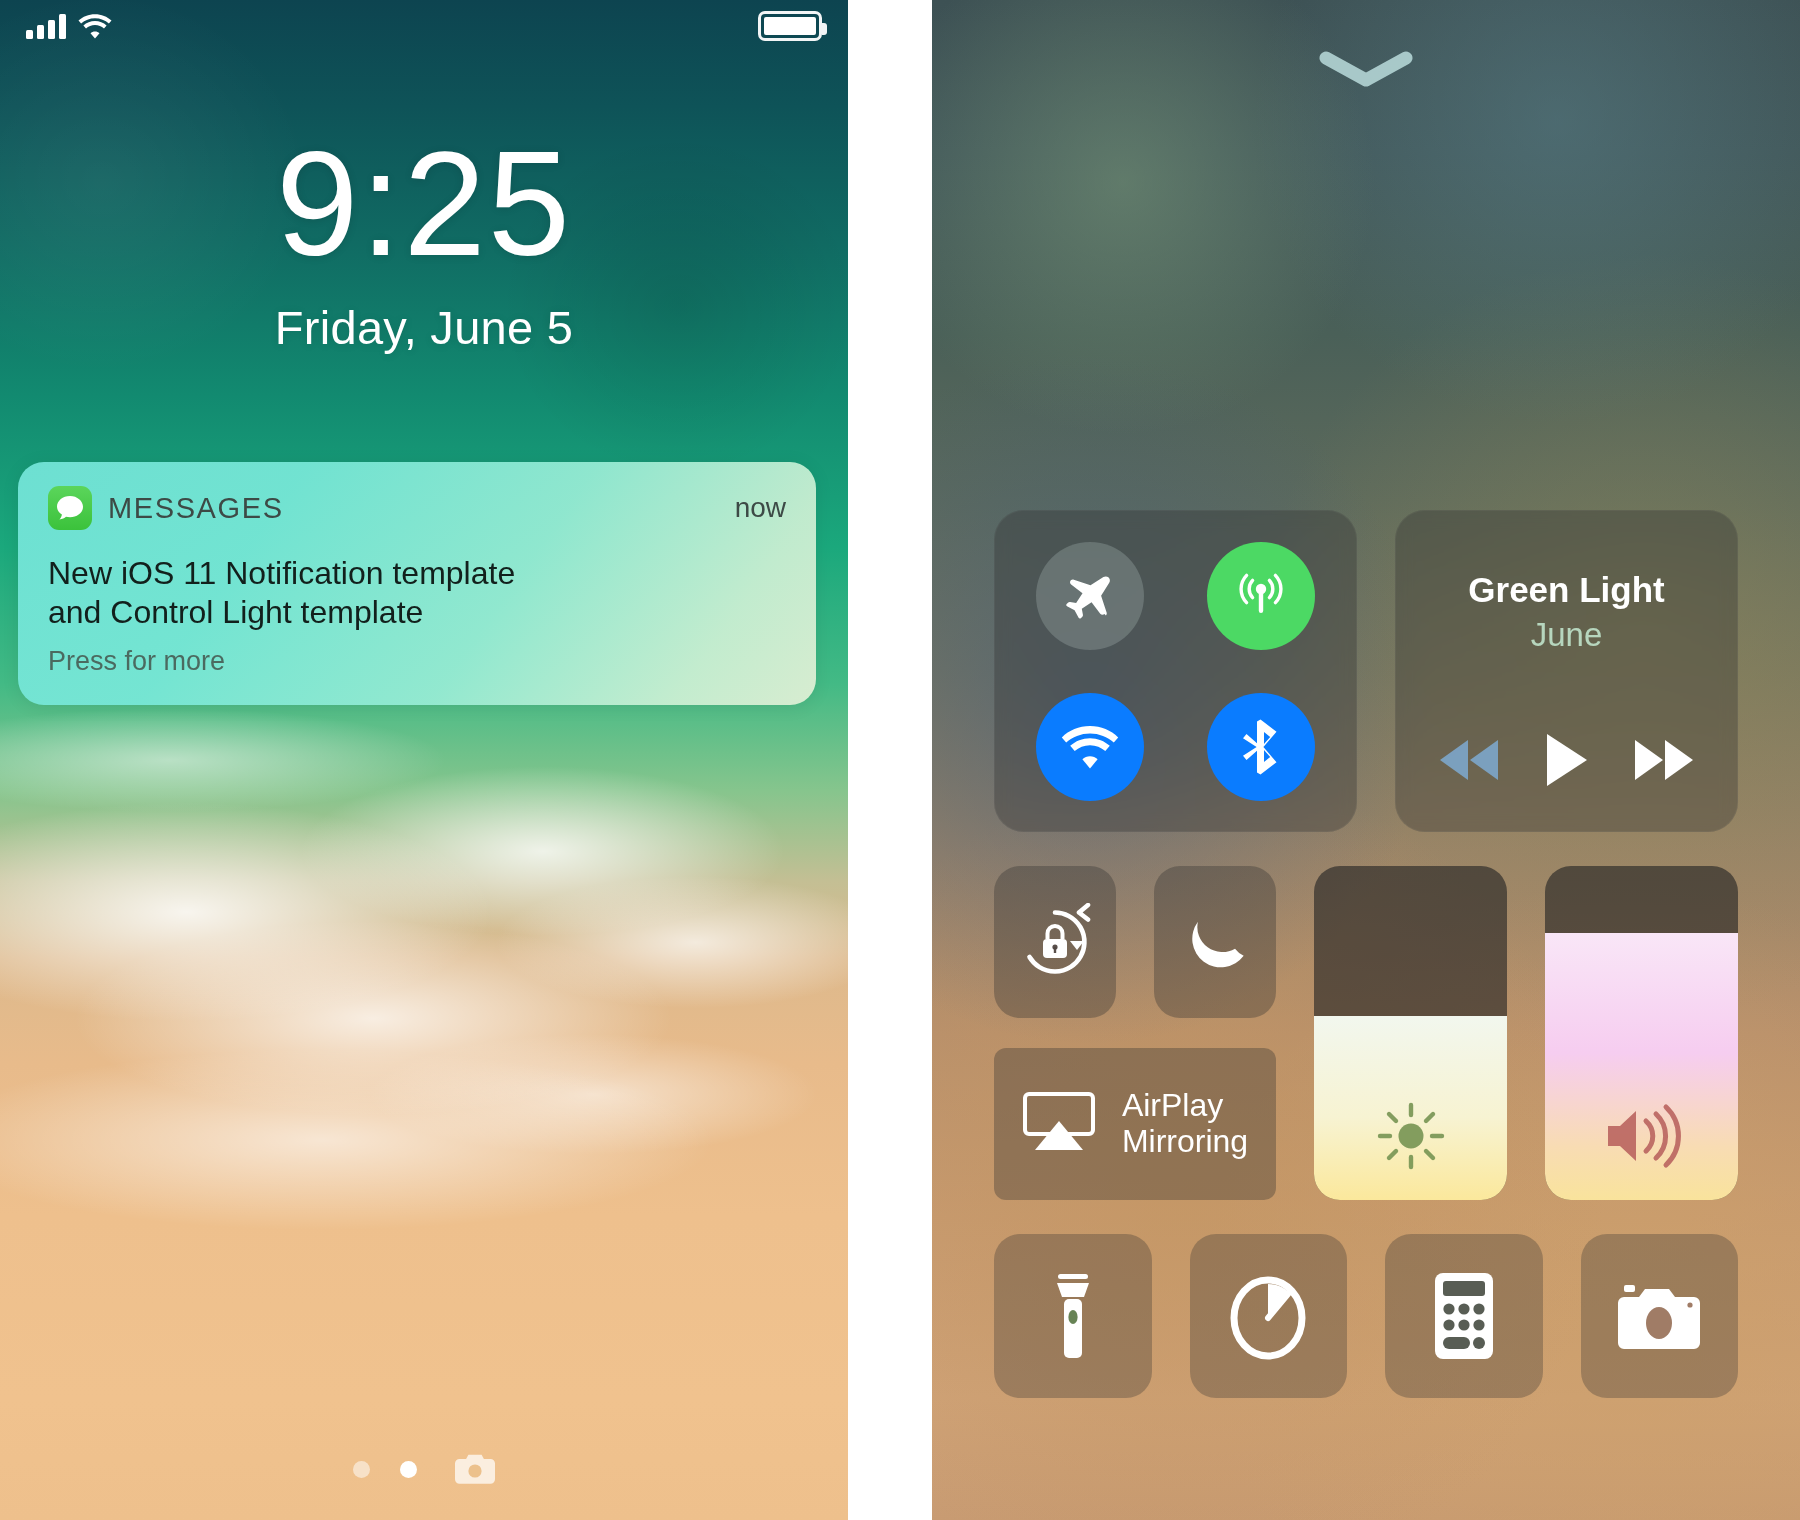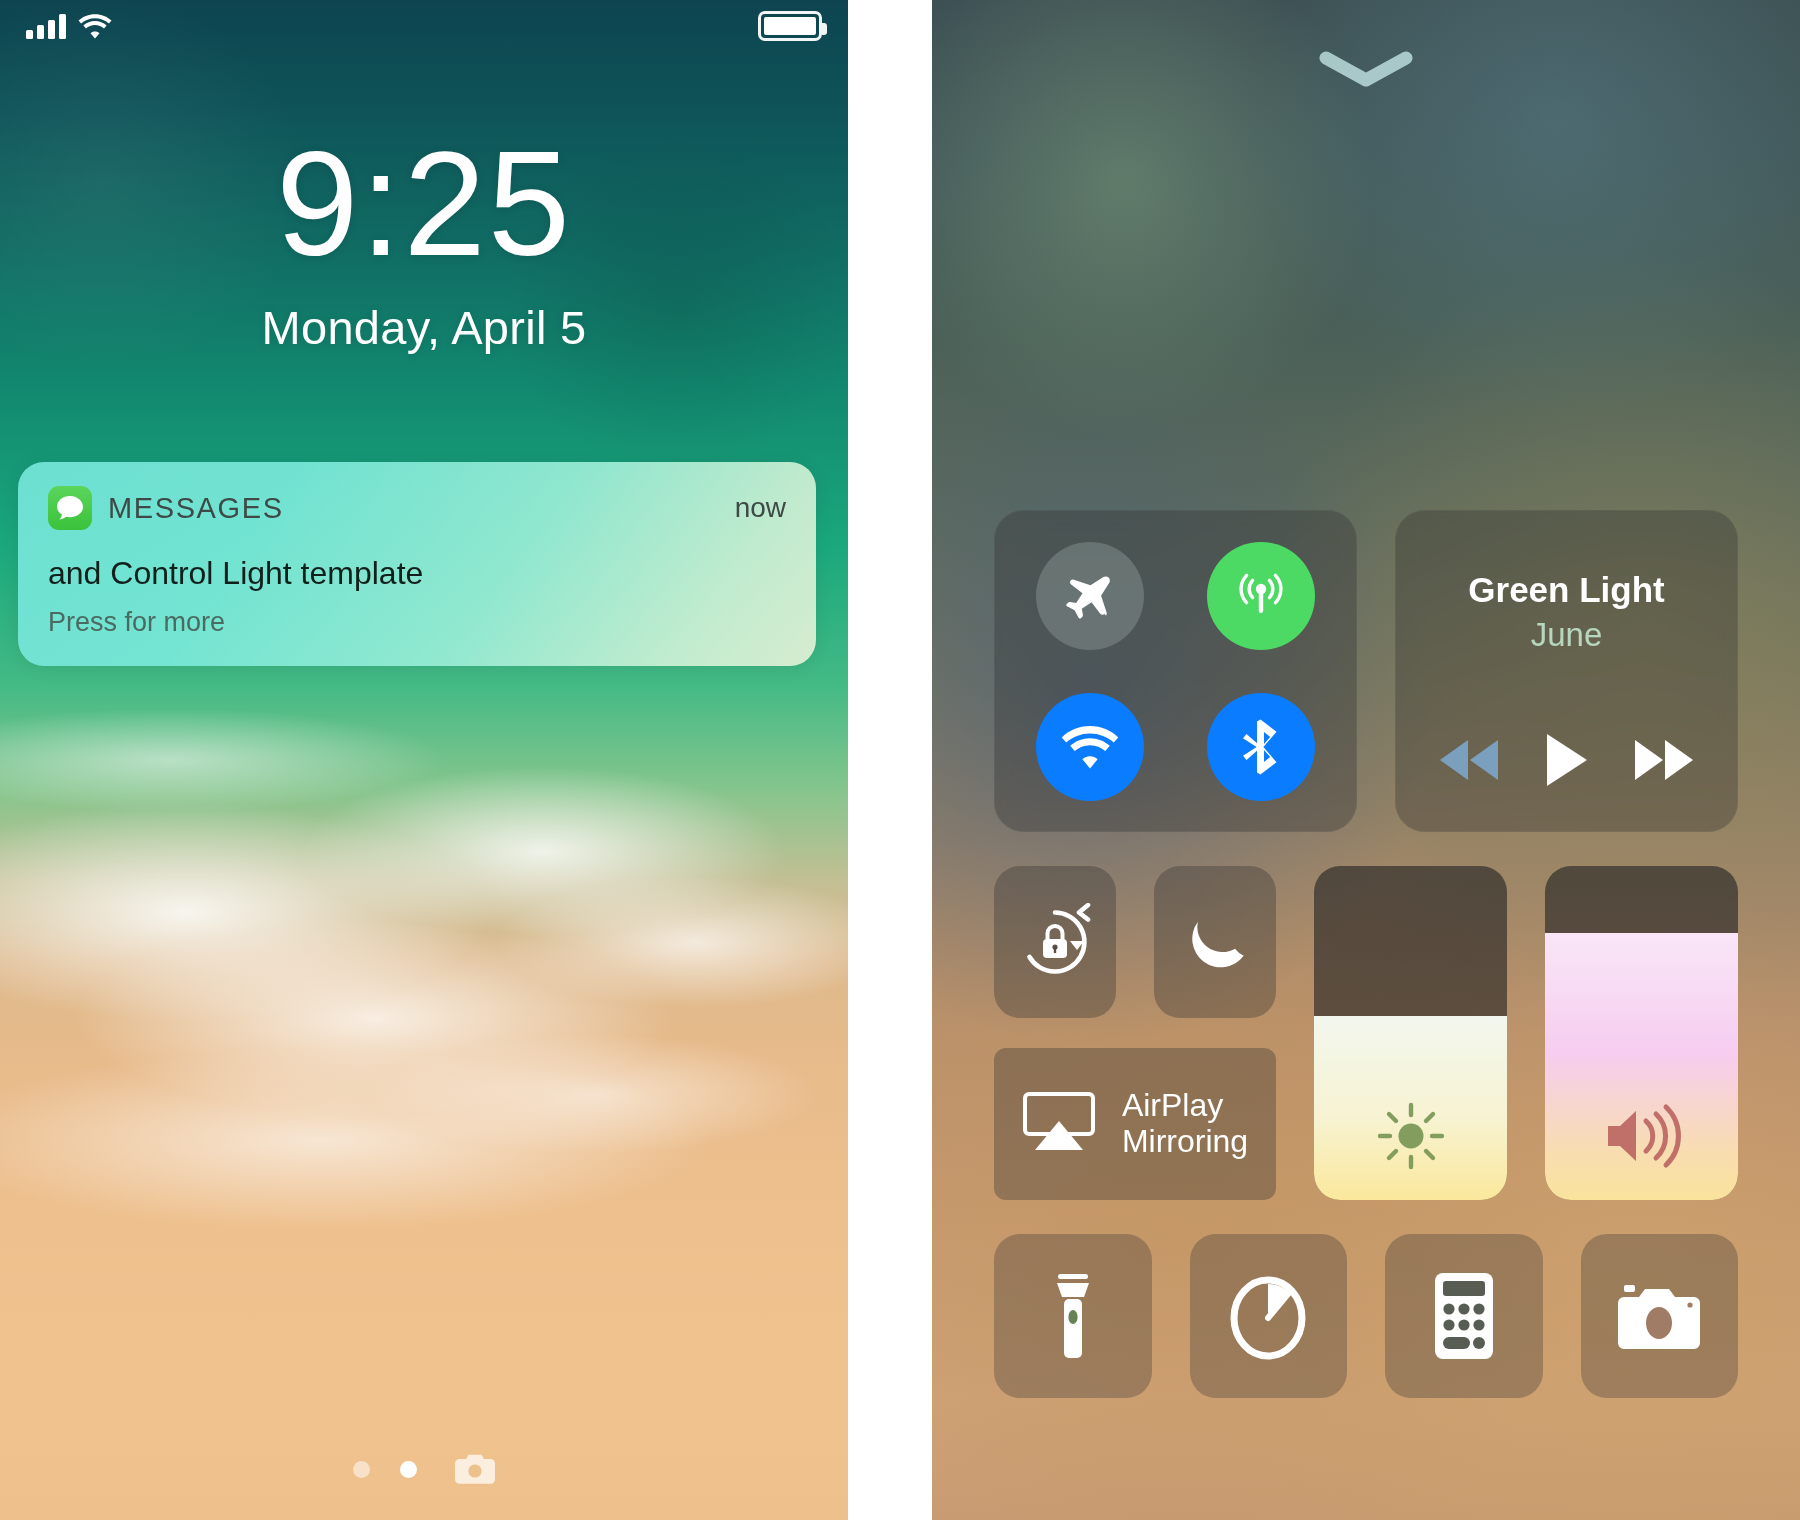--- a/index.html
+++ b/index.html
@@ -335,33 +335,34 @@
         </span>
       </div>
       <div class="sb-spacer"></div>
       <div class="battery">
         <div class="fill"></div>
       </div>
     </div>
 
     <div class="lock-clock">
       <div class="lock-time">9:25</div>
-      <div class="lock-date">Monday, April 5</div>
+      <div class="lock-date">Friday, June 5</div>
     </div>
 
     <div class="notif">
       <div class="notif-head">
         <span class="msg-icon">
           <svg width="30" height="28" viewBox="0 0 30 28">
             <path d="M15 2C7.8 2 2 6.7 2 12.5c0 3.3 1.9 6.2 4.9 8.1-.3 2-1.2 3.7-2.5 5 2.9-.4 5.1-1.6 6.6-2.8 1.2.3 2.6.5 4 .5 7.2 0 13-4.7 13-10.5S22.2 2 15 2z" fill="#ffffff"></path>
           </svg>
         </span>
         <span class="notif-app">MESSAGES</span>
         <span class="notif-time">now</span>
       </div>
+      <div class="notif-body">New iOS 11 Notification template</div>
       <div class="notif-body">and Control Light template</div>
       <div class="notif-sub">Press for more</div>
     </div>
 
     <div class="lock-bottom">
       <span class="dot inactive"></span>
       <span class="dot active"></span>
       <span class="cam-ic">
         <svg width="40" height="30" viewBox="0 0 40 30">
           <path d="M13.4 0.8h13.2l2.3 4.2h6.6A4.5 4.5 0 0 1 40 9.5v15.7A4.5 4.5 0 0 1 35.5 29.7H4.5A4.5 4.5 0 0 1 0 25.2V9.5A4.5 4.5 0 0 1 4.5 5h6.6z" fill="rgba(255,255,255,.72)"></path>

